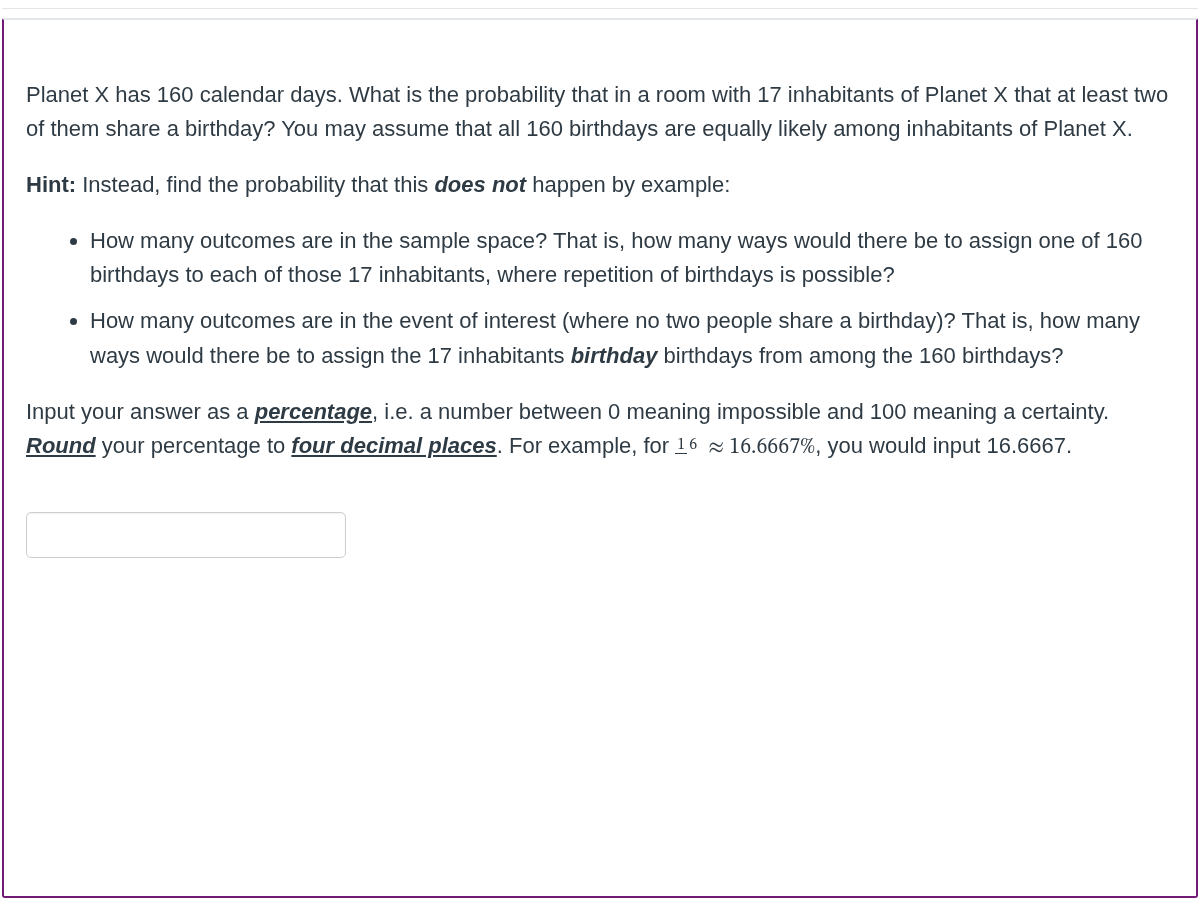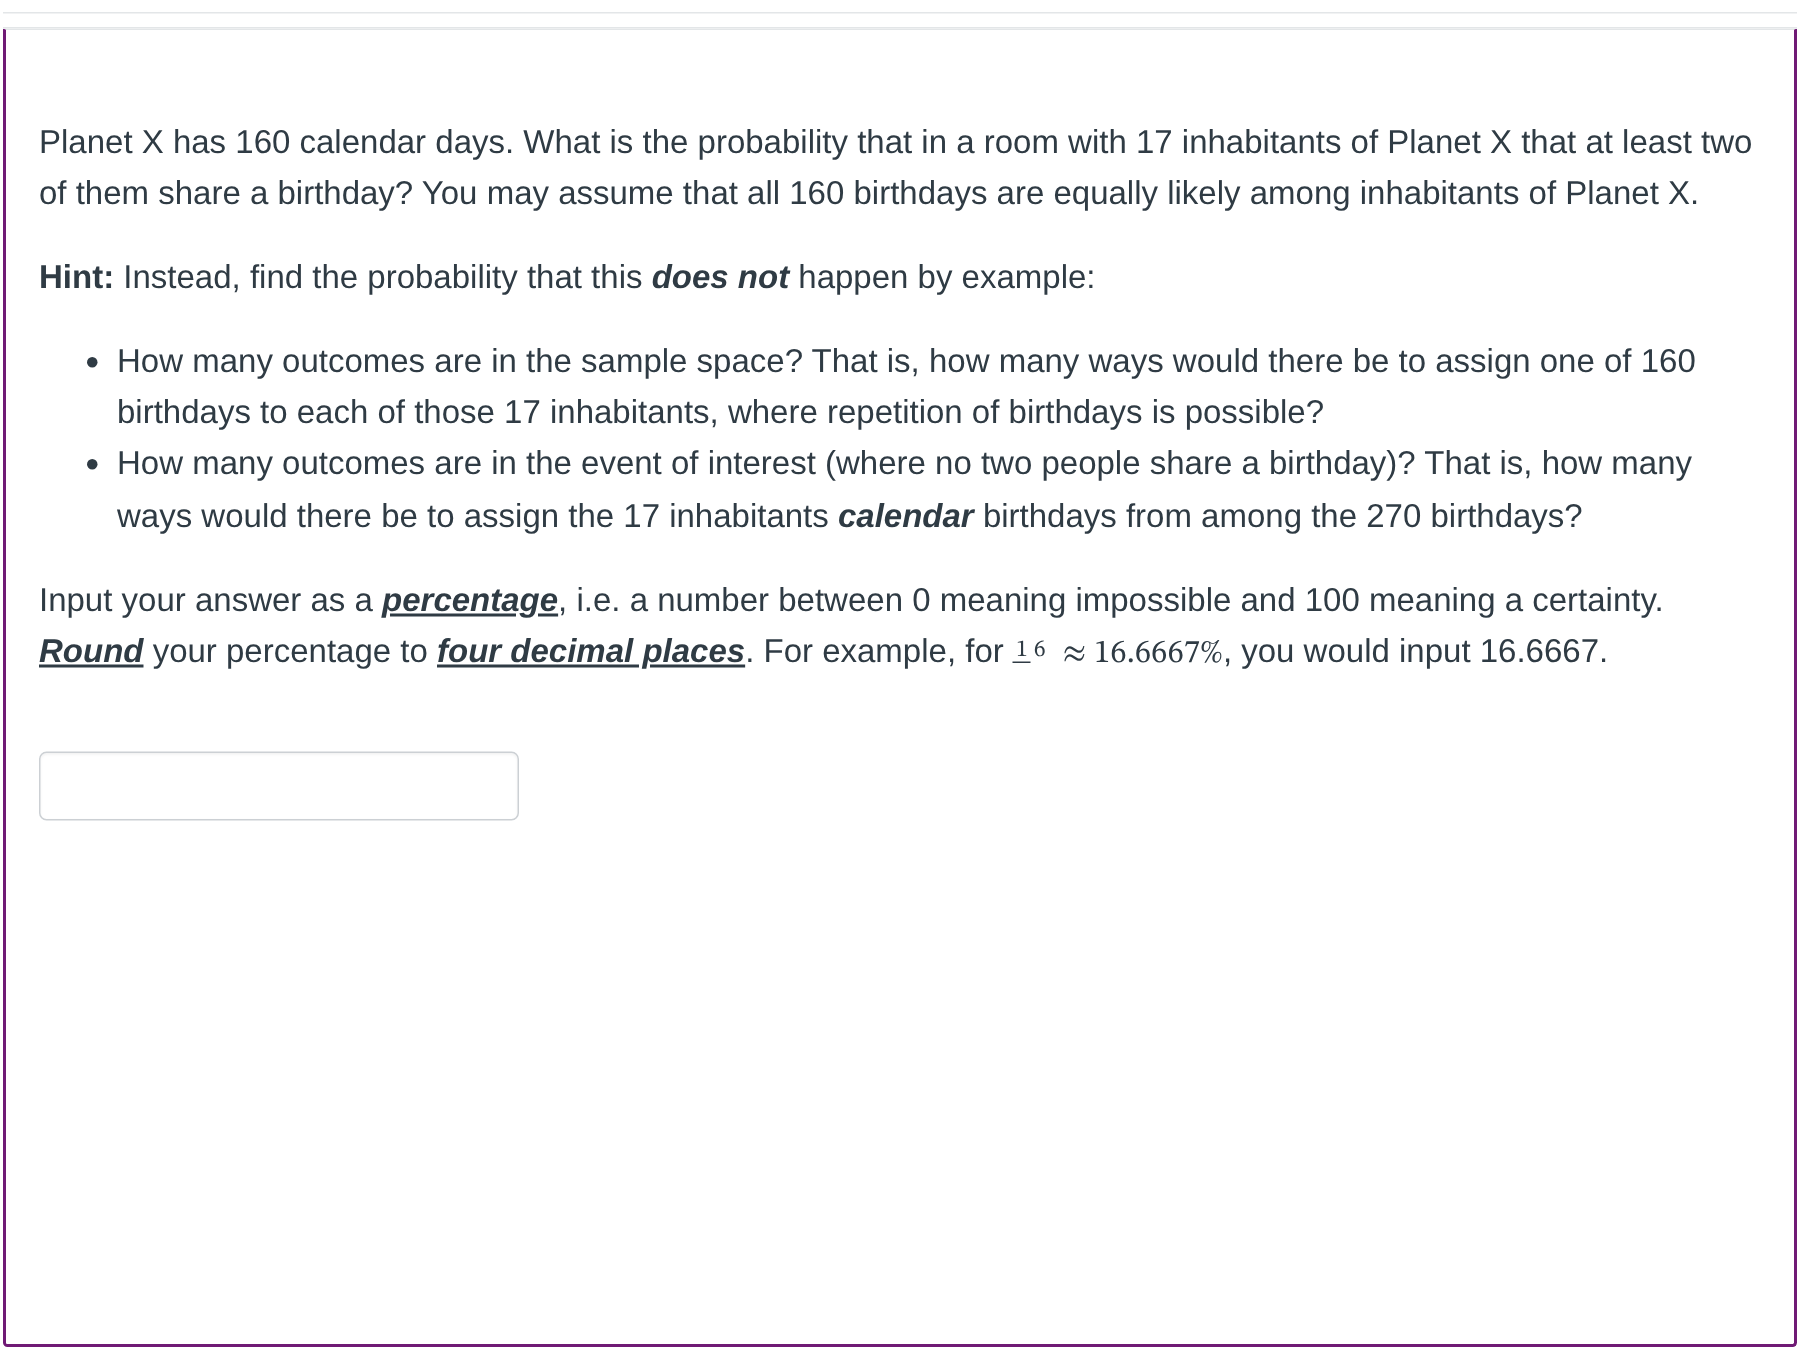--- a/index.html
+++ b/index.html
@@ -48,21 +48,21 @@
   p { margin: 0 0 22px 0; }
   .hint-p { margin: 0 0 22px 0; }
   .em { font-style: italic; font-weight: bold; }
   strong { font-weight: 700; }
   ul {
     margin: 0 0 22px 0;
     padding-left: 52px;
     list-style: disc;
   }
   li {
-    margin: 0;
+    margin: 12px;
     padding: 0;
   }
   .underline-em {
     font-style: italic;
     font-weight: 700;
     text-decoration: underline;
   }
   .math-frac {
     display: inline-block;
     vertical-align: middle;
@@ -106,21 +106,21 @@
 
     <p class="hint-p">
       <strong>Hint:</strong><span> Instead, find the probability that this </span><span class="em">does not</span><span> happen by example:</span>
     </p>
 
     <ul>
       <li>
         <span>How many outcomes are in the sample space? That is, how many ways would there be to assign one of 160 birthdays to each of those 17 inhabitants, where repetition of birthdays is possible?</span>
       </li>
       <li>
-        <span>How many outcomes are in the event of interest (where no two people share a birthday)? That is, how many ways would there be to assign the 17 inhabitants </span><span class="em">calendar</span><span> birthdays from among the 270 birthdays?</span>
+        <span>How many outcomes are in the event of interest (where no two people share a birthday)? That is, how many ways would there be to assign the 17 inhabitants </span><span class="em">birthday</span><span> birthdays from among the 160 birthdays?</span>
       </li>
     </ul>
 
 
     <p>
       <span>Input your answer as a </span><span class="underline-em">percentage</span><span>, i.e. a number between 0 meaning impossible and 100 meaning a certainty. </span><span class="underline-em">Round</span><span> your percentage to </span><span class="underline-em">four decimal places</span><span>. For example, for </span><span class="math-frac"><span class="num">1</span><span class="den">6</span></span><span class="math-span"> ≈ 16.6667%</span><span>, you would input 16.6667.</span>
     </p>
 
     <input type="text" class="answer-input" value="" style="">
 

